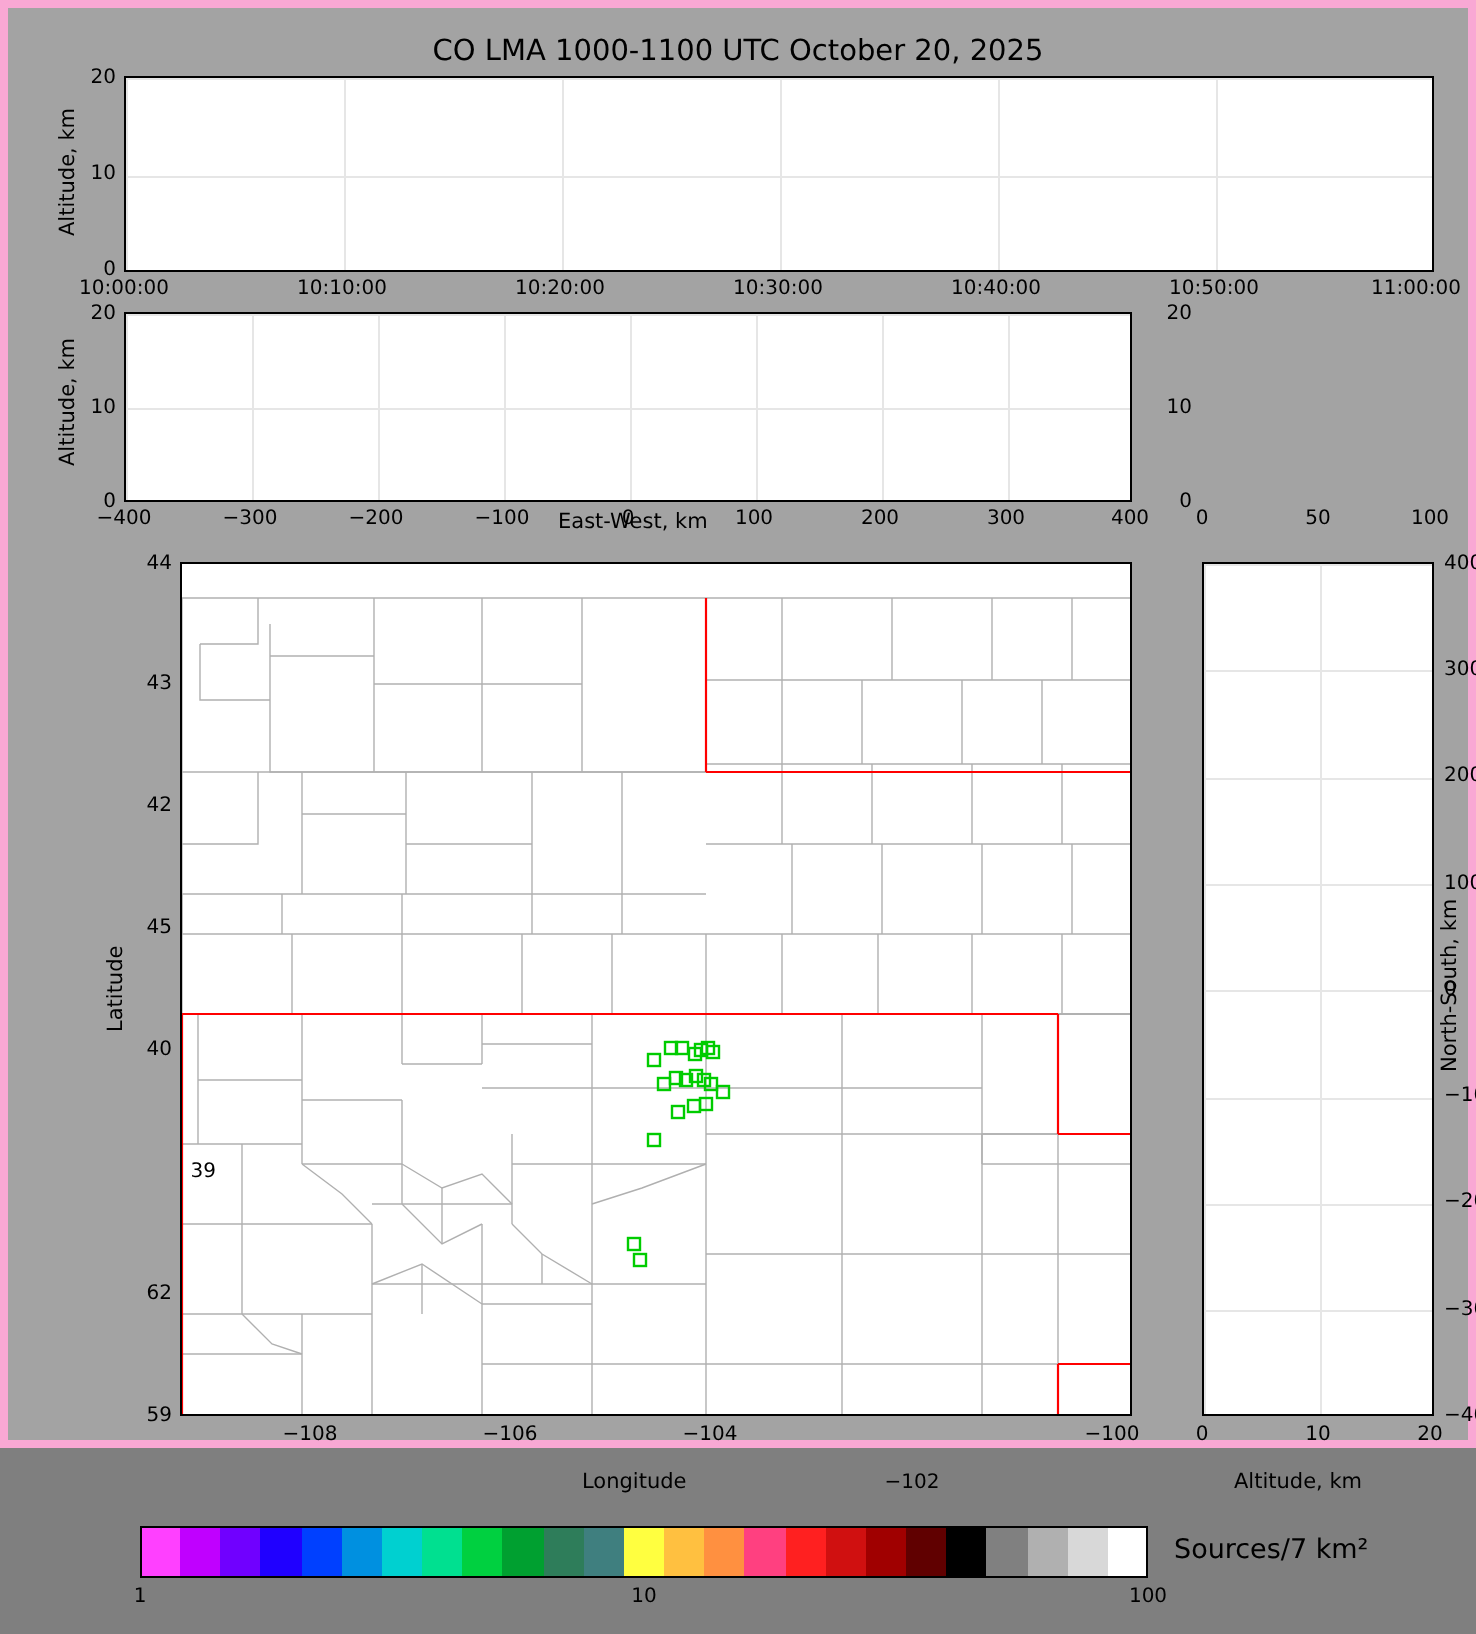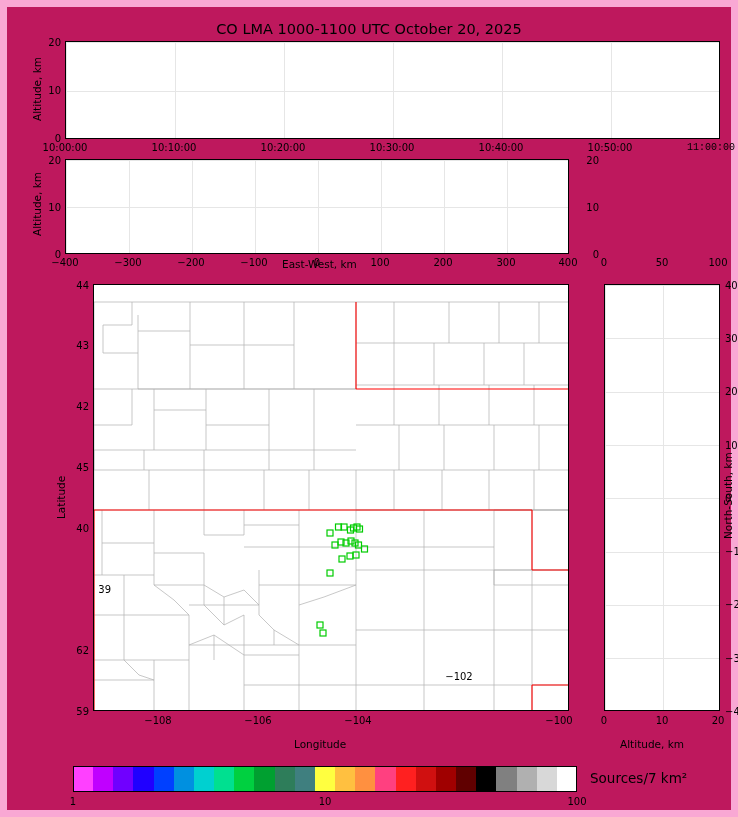--- a/index.html
+++ b/index.html
@@ -9,25 +9,25 @@
   }
   body {
     width: 738px;
     height: 817px;
     font-family: "DejaVu Sans", sans-serif;
     overflow: hidden;
   }
   #page {
     position: relative;
     width: 738px;
-    height: 817px;
-    background: #be185d;
+    height: 724px;
+    background: #a3a3a3;
     margin: 0 auto;
     box-sizing: border-box;
-    border: 7px solid #f9a8d4;
+    border: 4px solid #f9a8d4;
   }
   .axes {
     position: absolute;
     border: 1px solid #000000;
     box-sizing: border-box;
     background: #ffffff;
     overflow: hidden;
   }
   .gridline-v, .gridline-h {
     position: absolute;
@@ -134,21 +134,21 @@
   <div class="tick-label tick-y" style="left:36px; width:18px; top:35px;">20</div>
   <div class="tick-label tick-y" style="left:36px; width:18px; top:83px;">10</div>
   <div class="tick-label tick-y" style="left:36px; width:18px; top:131px;">0</div>
 
   <div class="tick-label tick-x" style="left:58px; top:135px;">10:00:00</div>
   <div class="tick-label tick-x" style="left:167px; top:135px;">10:10:00</div>
   <div class="tick-label tick-x" style="left:276px; top:135px;">10:20:00</div>
   <div class="tick-label tick-x" style="left:385px; top:135px;">10:30:00</div>
   <div class="tick-label tick-x" style="left:494px; top:135px;">10:40:00</div>
   <div class="tick-label tick-x" style="left:603px; top:135px;">10:50:00</div>
-  <div class="tick-label tick-x" style="left:704px; top:135px;font-family:Liberation Mono, monospace;">11:00:00</div>
+  <div class="tick-label tick-x" style="left:704px; top:135px;">11:00:00</div>
   <div class="axis-label rot90" style="left:24px; top:114px;">Altitude, km</div>
 
   <div class="axes" id="ax-ew" style="left:58px; top:152px; width:504px; height:95px;">
 
     <div class="gridline-h" style="top:47px;"></div>
     <div class="gridline-h" style="top:0px;"></div>
     <div class="gridline-v" style="left:0px;"></div>
     <div class="gridline-v" style="left:63px;"></div>
     <div class="gridline-v" style="left:126px;"></div>
     <div class="gridline-v" style="left:189px;"></div>
@@ -372,21 +372,21 @@
   <div class="tick-label tick-y" style="left:64px; width:18px; top:399px;">42</div>
   <div class="tick-label tick-y" style="left:64px; width:18px; top:460px;">45</div>
   <div class="tick-label tick-y" style="left:64px; width:18px; top:521px;">40</div>
   <div class="tick-label tick-y" style="left:64px; width:18px; top:582px;margin-left:22px;">39</div>
   <div class="tick-label tick-y" style="left:64px; width:18px; top:643px;">62</div>
   <div class="tick-label tick-y" style="left:64px; width:18px; top:704px;">59</div>
 
   <div class="tick-label tick-x" style="left:151px; top:708px;">−108</div>
   <div class="tick-label tick-x" style="left:251px; top:708px;">−106</div>
   <div class="tick-label tick-x" style="left:351px; top:708px;">−104</div>
-  <div class="tick-label tick-x" style="left:452px; top:664px;text-align:center;">−102</div>
+  <div class="tick-label tick-x" style="left:452px; top:732px;text-align:center;">−102</div>
   <div class="tick-label tick-x" style="left:552px; top:708px;">−100</div>
   <div class="axis-label rot90" style="left:48px; top:512px;">Latitude</div>
   <div class="axis-label" style="left:287px; top:731px;">Longitude</div>
 
   <div class="axes" id="ax-ns" style="left:597px; top:277px; width:116px; height:427px;">
     <div class="gridline-v" style="left:0px;"></div>
     <div class="gridline-v" style="left:57.5px;"></div>
 
     <div class="gridline-h" style="top:0px;"></div>
     <div class="gridline-h" style="top:53.3px;"></div>

